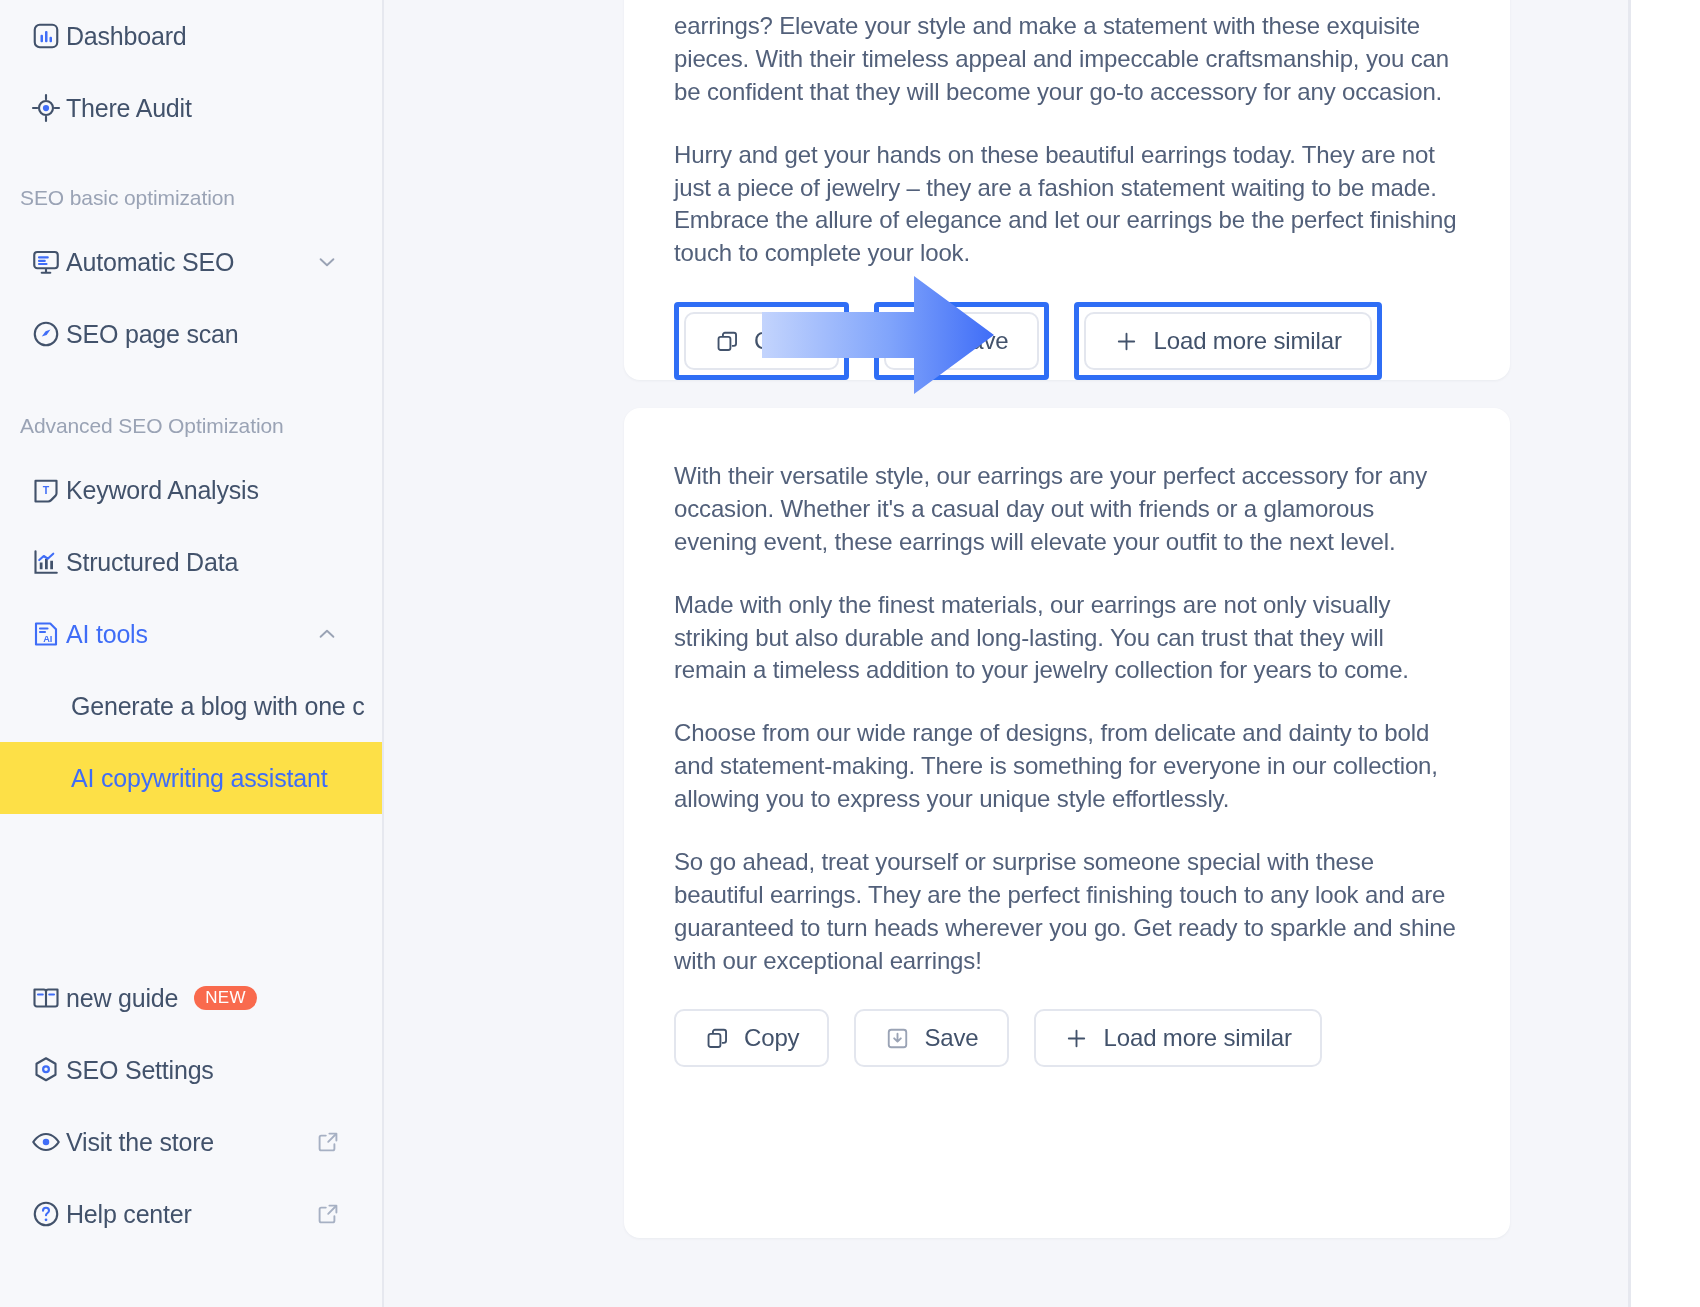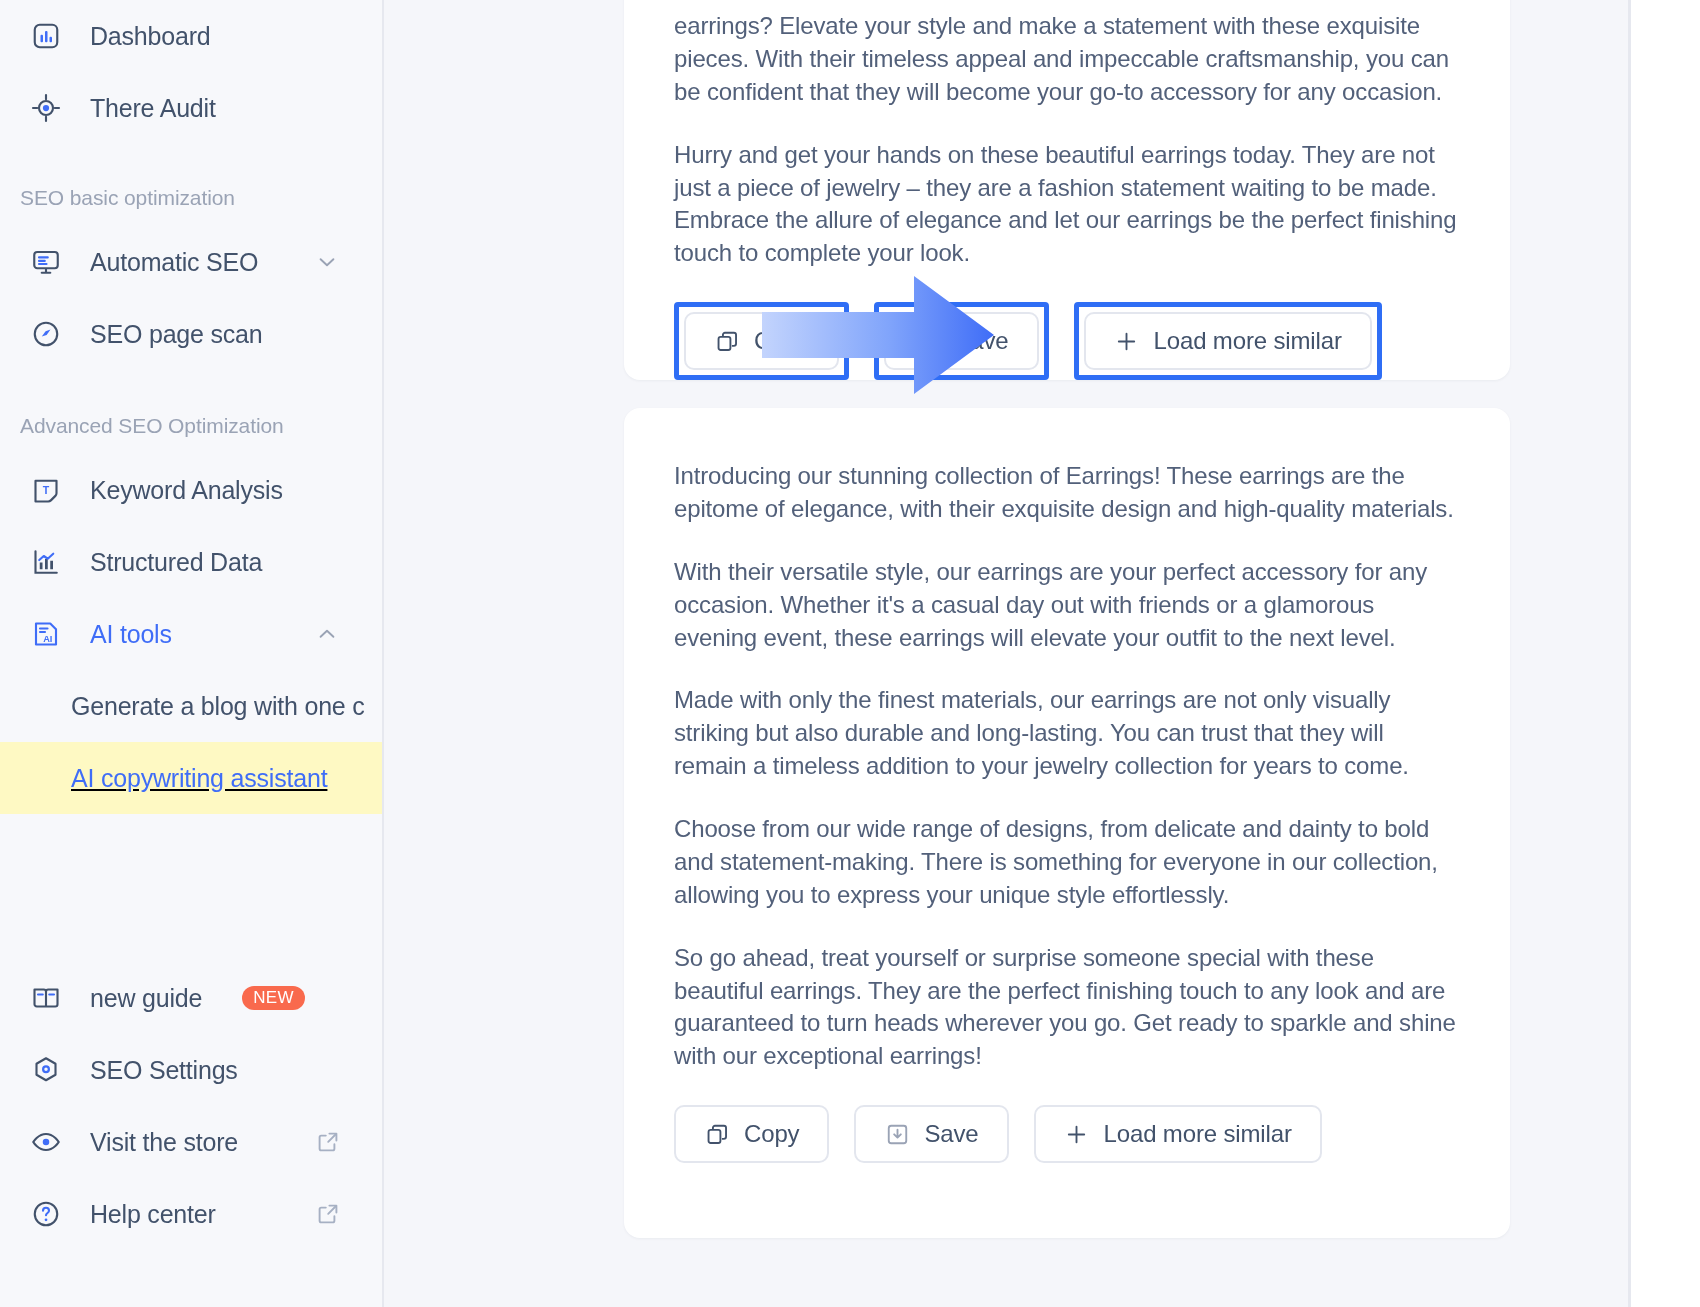--- a/index.html
+++ b/index.html
@@ -26,21 +26,21 @@
     height: 1307px;
     background: #f7f8fb;
     border-right: 2px solid #e6e8ef;
     overflow: hidden;
   }
   .nav-item {
     display: flex;
     align-items: center;
     height: 72px;
     padding-left: 30px;
-    gap: 28px;
+    gap: 4px;
     cursor: pointer;
     white-space: nowrap;
   }
   .nav-item .label {
     font-size: 25px;
     color: #42526b;
     letter-spacing: -0.2px;
   }
   .nav-item .icon {
     width: 32px;
@@ -85,21 +85,21 @@
     padding-left: 71px;
     cursor: pointer;
     white-space: nowrap;
     text-align: right;
   }
   .sub-item .label {
     font-size: 25px;
     color: #42526b;
     letter-spacing: -0.2px;
   }
-  .sub-item.selected { background: #fef9c3; text-decoration: underline; }
+  .sub-item.selected { background: #fde047; }
   .sub-item.selected .label { color: #3f6df7; }
   .badge-new {
     display: inline-block;
     background: #f96a4d;
     color: #fff;
     font-size: 17px;
     font-weight: normal;
     border-radius: 12px;
     padding: 3px 11px 4px 11px;
     margin-left: 12px;
@@ -417,21 +417,20 @@
                 </svg>
               </span>
               <span>Load more similar</span>
             </button>
           </span>
         </div>
       </section>
 
       <section class="card" id="card-two">
         <div class="card-body" style="padding-top:52px">
-          <p class="para">Introducing our stunning collection of Earrings! These earrings are the epitome of elegance, with their exquisite design and high-quality materials.</p>
           <p class="para">With their versatile style, our earrings are your perfect accessory for any occasion. Whether it's a casual day out with friends or a glamorous evening event, these earrings will elevate your outfit to the next level.</p>
           <p class="para">Made with only the finest materials, our earrings are not only visually striking but also durable and long-lasting. You can trust that they will remain a timeless addition to your jewelry collection for years to come.</p>
           <p class="para">Choose from our wide range of designs, from delicate and dainty to bold and statement-making. There is something for everyone in our collection, allowing you to express your unique style effortlessly.</p>
           <p class="para">So go ahead, treat yourself or surprise someone special with these beautiful earrings. They are the perfect finishing touch to any look and are guaranteed to turn heads wherever you go. Get ready to sparkle and shine with our exceptional earrings!</p>
         </div>
         <div class="btn-row" style="margin-top:32px; padding-bottom:44px">
           <button class="btn">
             <span class="bicon">
               <svg width="25" height="25" viewBox="0 0 24 24" fill="none">
                 <rect x="3.4" y="7.6" width="11.4" height="12.6" rx="2" stroke="#42526b" stroke-width="1.8"></rect>

